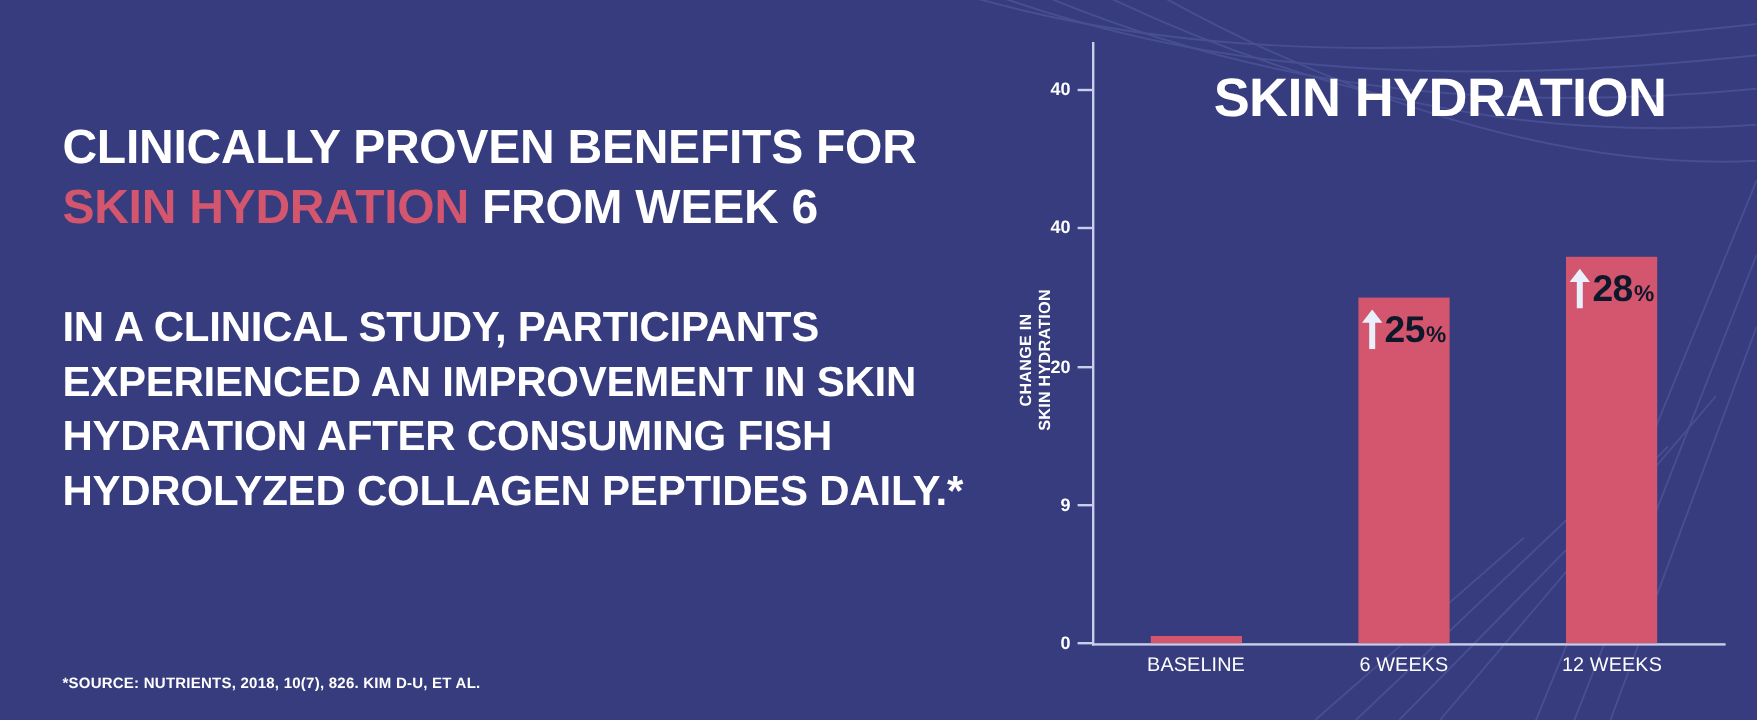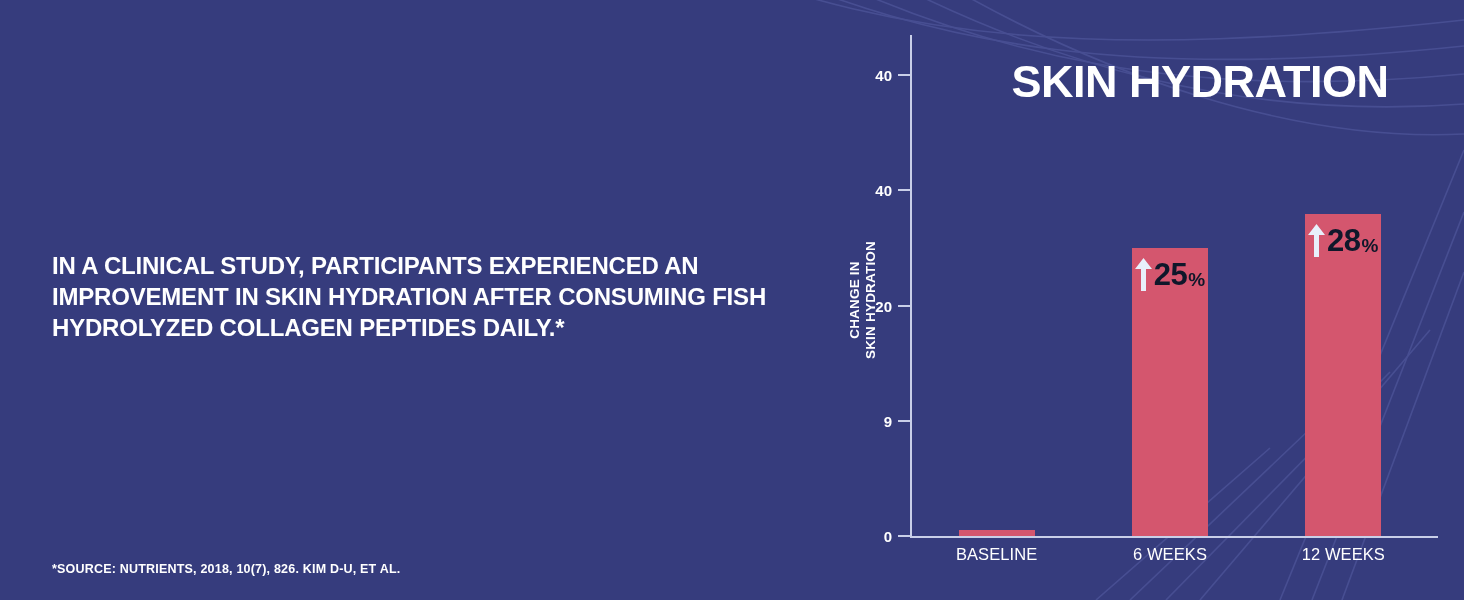--- a/index.html
+++ b/index.html
@@ -50,21 +50,21 @@
     text-transform: uppercase;
     margin: 0;
   }
   .headline .accent { color: #d4566e; }
 
   .body-copy {
     position: absolute;
     top: 250px;
     left: 0;
     width: 760px;
-    font-size: 24px;
+    font-size: 35px;
     line-height: 1.3;
     font-weight: 700;
     letter-spacing: -0.2px;
     text-transform: uppercase;
     margin: 0;
   }
 
   .source-note {
     position: absolute;
     top: 562px;
@@ -230,20 +230,21 @@
       <path d="M1464,272 L1342,600"></path>
       <path d="M1430,330 L1200,600"></path>
       <path d="M1390,372 L1166,600"></path>
       <path d="M1330,410 L1130,600"></path>
       <path d="M1270,448 L1096,600"></path>
     </g>
   </svg>
 
   <div class="copy">
 
+    <h1 class="headline"><span>CLINICALLY PROVEN BENEFITS FOR</span><br><span class="accent">SKIN HYDRATION</span><span> FROM WEEK 6</span></h1>
 
     <p class="body-copy">IN A CLINICAL STUDY, PARTICIPANTS EXPERIENCED AN IMPROVEMENT IN SKIN HYDRATION AFTER CONSUMING FISH HYDROLYZED COLLAGEN PEPTIDES DAILY.*</p>
 
     <div class="source-note">*SOURCE: NUTRIENTS, 2018, 10(7), 826. KIM D-U, ET AL.</div>
   </div>
 
   <div class="chart-panel">
 
     <h2 class="chart-title">SKIN HYDRATION</h2>
 

